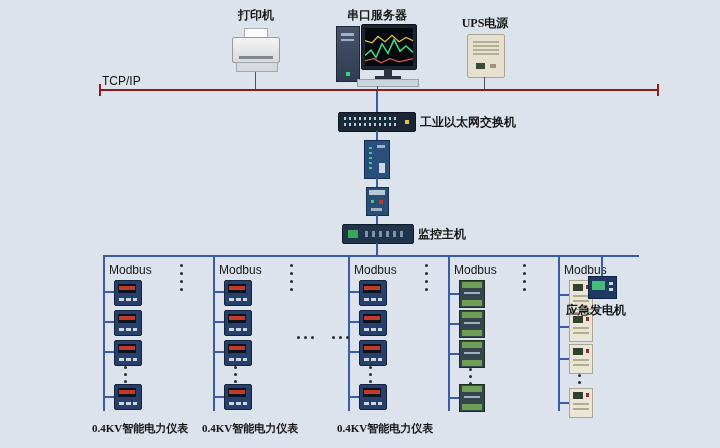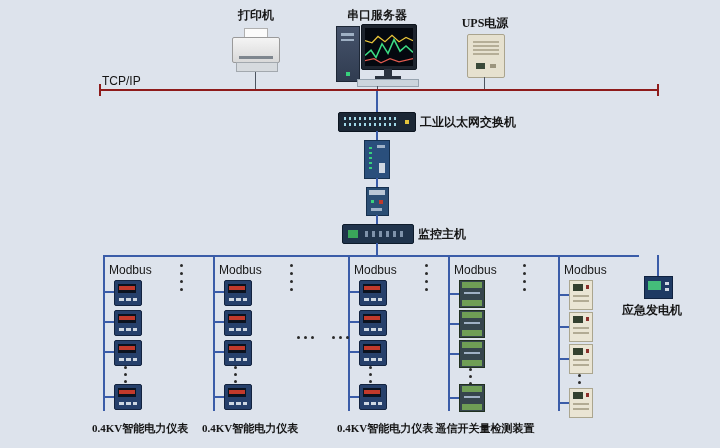--- a/index.html
+++ b/index.html
@@ -203,21 +203,20 @@
     <div class="module" style="top:55px"></div>
     <i class="stub" style="top:98px"></i>
     <div class="module" style="top:85px"></div>
     <div class="vdots sm" style="left:21px;top:113px">
         <i></i>
         <i></i>
         <i></i>
       </div>
     <i class="stub" style="top:142px"></i>
     <div class="module" style="top:129px"></div>
-    <div class="lbl b tc col-label" style="left:-18px;top:166px">遥信开关量检测装置</div>
   </div>
 
   <div class="col" style="left:558px">
     <i class="colline"></i>
     <div class="lbl" style="left:6px;top:8px">Modbus</div>
     <i class="stub" style="top:39px"></i>
     <div class="prot" style="top:25px"></div>
     <i class="stub" style="top:71px"></i>
     <div class="prot" style="top:57px"></div>
     <i class="stub" style="top:103px"></i>
@@ -258,19 +257,19 @@
   <div class="hdots" style="left:297px;top:336px">
       <i></i>
       <i></i>
       <i></i>
       <i class="sp"></i>
       <i></i>
       <i></i>
       <i></i>
     </div>
 
-  <div class="gen" style="left:644px;top:255px">
+  <div class="gen" style="left:588px;top:255px">
     <i class="lv blue" style="left:13px;top:0;height:21px"></i>
     <div class="genctrl" style="left:0;top:21px"></div>
     <div class="lbl b tc" style="left:-47px;top:48px;width:110px">应急发电机</div>
   </div>
 
 </div>
 
 </body></html>

